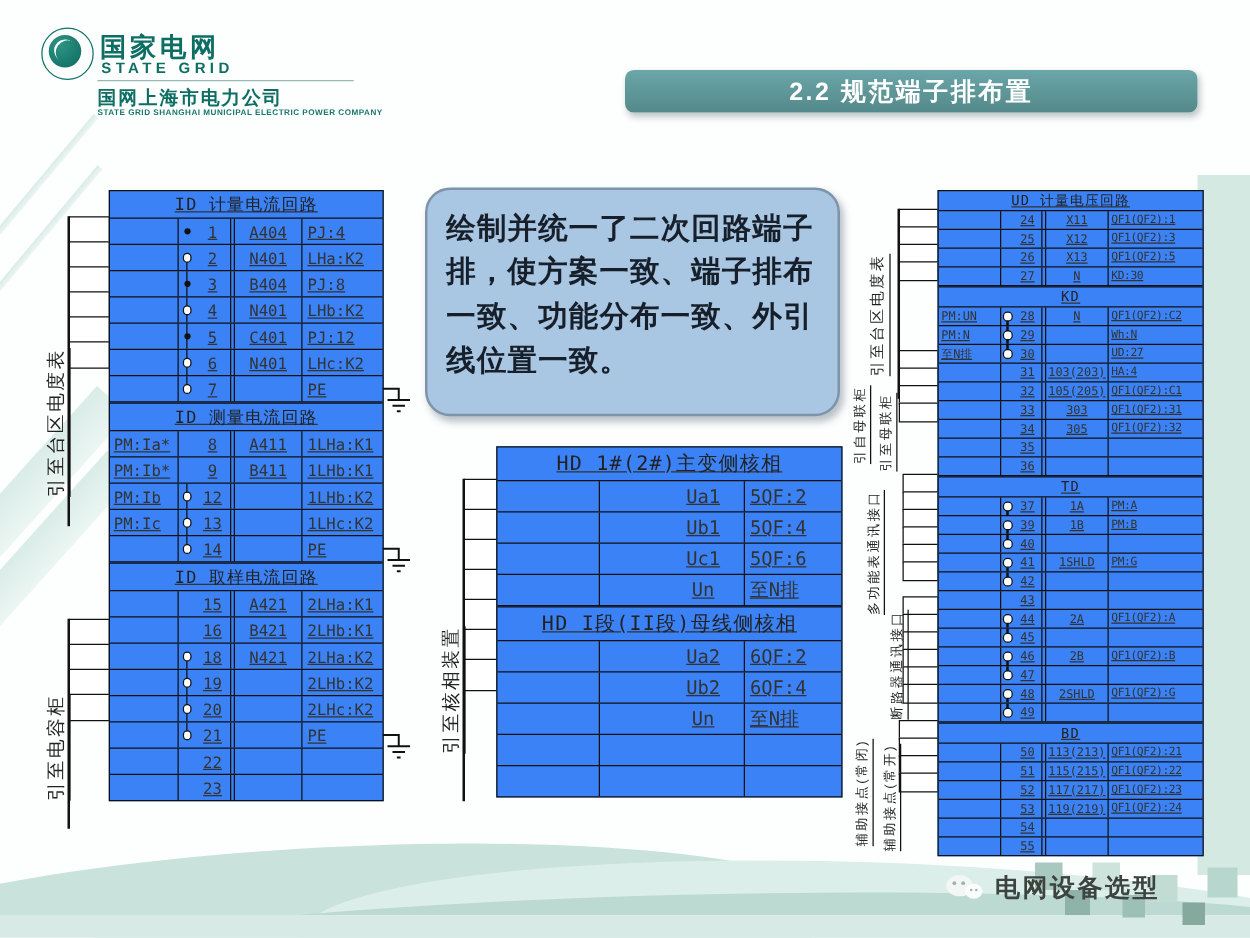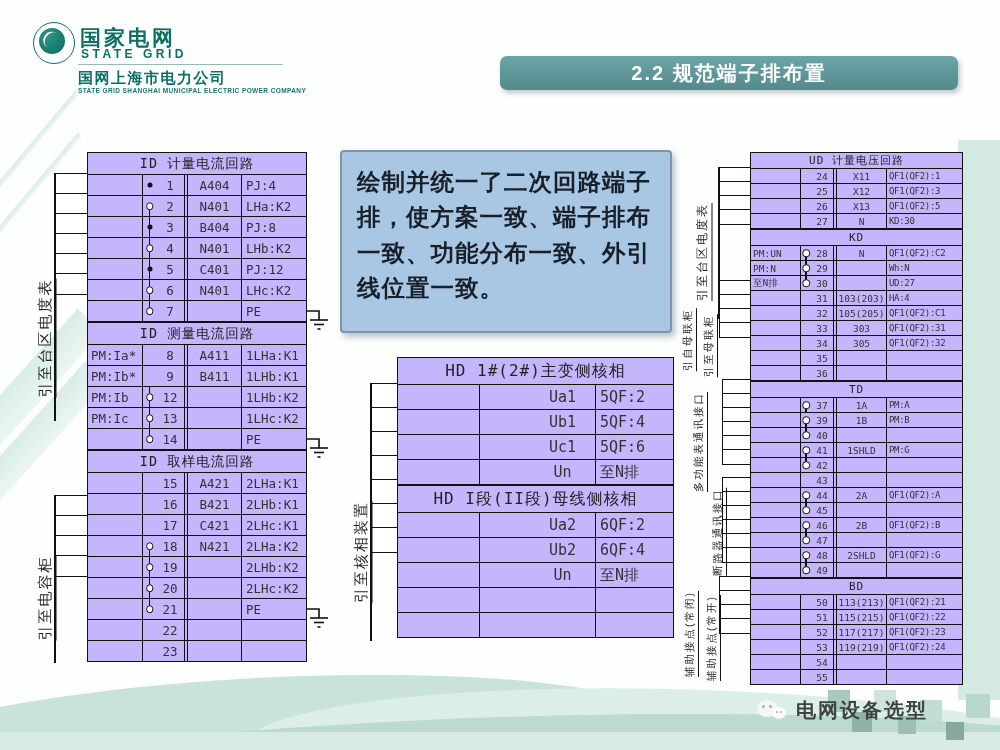--- a/index.html
+++ b/index.html
@@ -26,26 +26,26 @@
   .logo-co{position:absolute;left:78px;top:69px;font-size:15px;font-weight:bold;color:#0d6e63;letter-spacing:1.5px;z-index:2;}
   .logo-co-en{position:absolute;left:78px;top:87px;font-size:6.5px;font-weight:bold;color:#18776c;letter-spacing:0.4px;z-index:2;}
 
   .title-bar{position:absolute;left:500px;top:56px;width:458px;height:34px;border-radius:7px;z-index:2;
              background:linear-gradient(#6ba6a8,#54898b);box-shadow:2px 3px 5px rgba(40,70,70,.3);
              display:flex;align-items:center;justify-content:center;
              color:#fff;font-size:20px;font-weight:bold;letter-spacing:2px;}
 
   
   .note{position:absolute;left:340px;top:150px;width:332px;height:183px;box-sizing:border-box;z-index:2;
-        background:#a9c6e3;border:2px solid #7e94ab;border-radius:4px;
+        background:#a9c6e3;border:2px solid #7e94ab;border-radius:20px;
         box-shadow:3px 4px 6px rgba(60,80,100,.35);
         padding:13px 15px;font-size:23.5px;font-weight:600;color:#17202a;line-height:1.5;letter-spacing:1px;}
 
   
-  .tdiagram{position:absolute;background:#c4b5fd;border:1.8px solid #111;box-sizing:border-box;z-index:3;color:#333;}
+  .tdiagram{position:absolute;background:#3b82f6;border:1.8px solid #111;box-sizing:border-box;z-index:3;color:#333;text-decoration:underline;}
   .thead{height:var(--hh);display:flex;align-items:center;justify-content:center;
          border-bottom:1.5px solid #111;letter-spacing:1px;color:#222;}
   .thead:not(:first-child){border-top:1.5px solid #111;}
   .trow{height:var(--rh);display:flex;border-bottom:1.3px solid #111;position:relative;}
   .tdiagram > :last-child{border-bottom:none;}
   .cell{display:flex;align-items:center;box-sizing:border-box;overflow:hidden;white-space:nowrap;}
   .c-ext{justify-content:flex-start;padding-left:3px;border-right:1.3px solid #111;}
   .c-num{border-right:4px double #111;}
   .c-wire{justify-content:center;border-right:1.3px solid #111;}
   .c-dest{justify-content:flex-start;padding-left:4px;flex:1;}
@@ -268,29 +268,20 @@
         <div class="cell c-num">
           <span class="mk"></span>
           <span class="nval">16</span>
         </div>
         <div class="cell c-wire">B421</div>
         <div class="cell c-dest">2LHb:K1</div>
       </div>
       <div class="trow">
         <div class="cell c-ext"></div>
         <div class="cell c-num">
-          <span class="mk"></span>
-          <span class="nval">17</span>
-        </div>
-        <div class="cell c-wire">C421</div>
-        <div class="cell c-dest">2LHc:K1</div>
-      </div>
-      <div class="trow">
-        <div class="cell c-ext"></div>
-        <div class="cell c-num">
           <span class="mk circle ch-start"></span>
           <span class="nval">18</span>
         </div>
         <div class="cell c-wire">N421</div>
         <div class="cell c-dest">2LHa:K2</div>
       </div>
       <div class="trow">
         <div class="cell c-ext"></div>
         <div class="cell c-num">
           <span class="mk circle ch-mid"></span>

